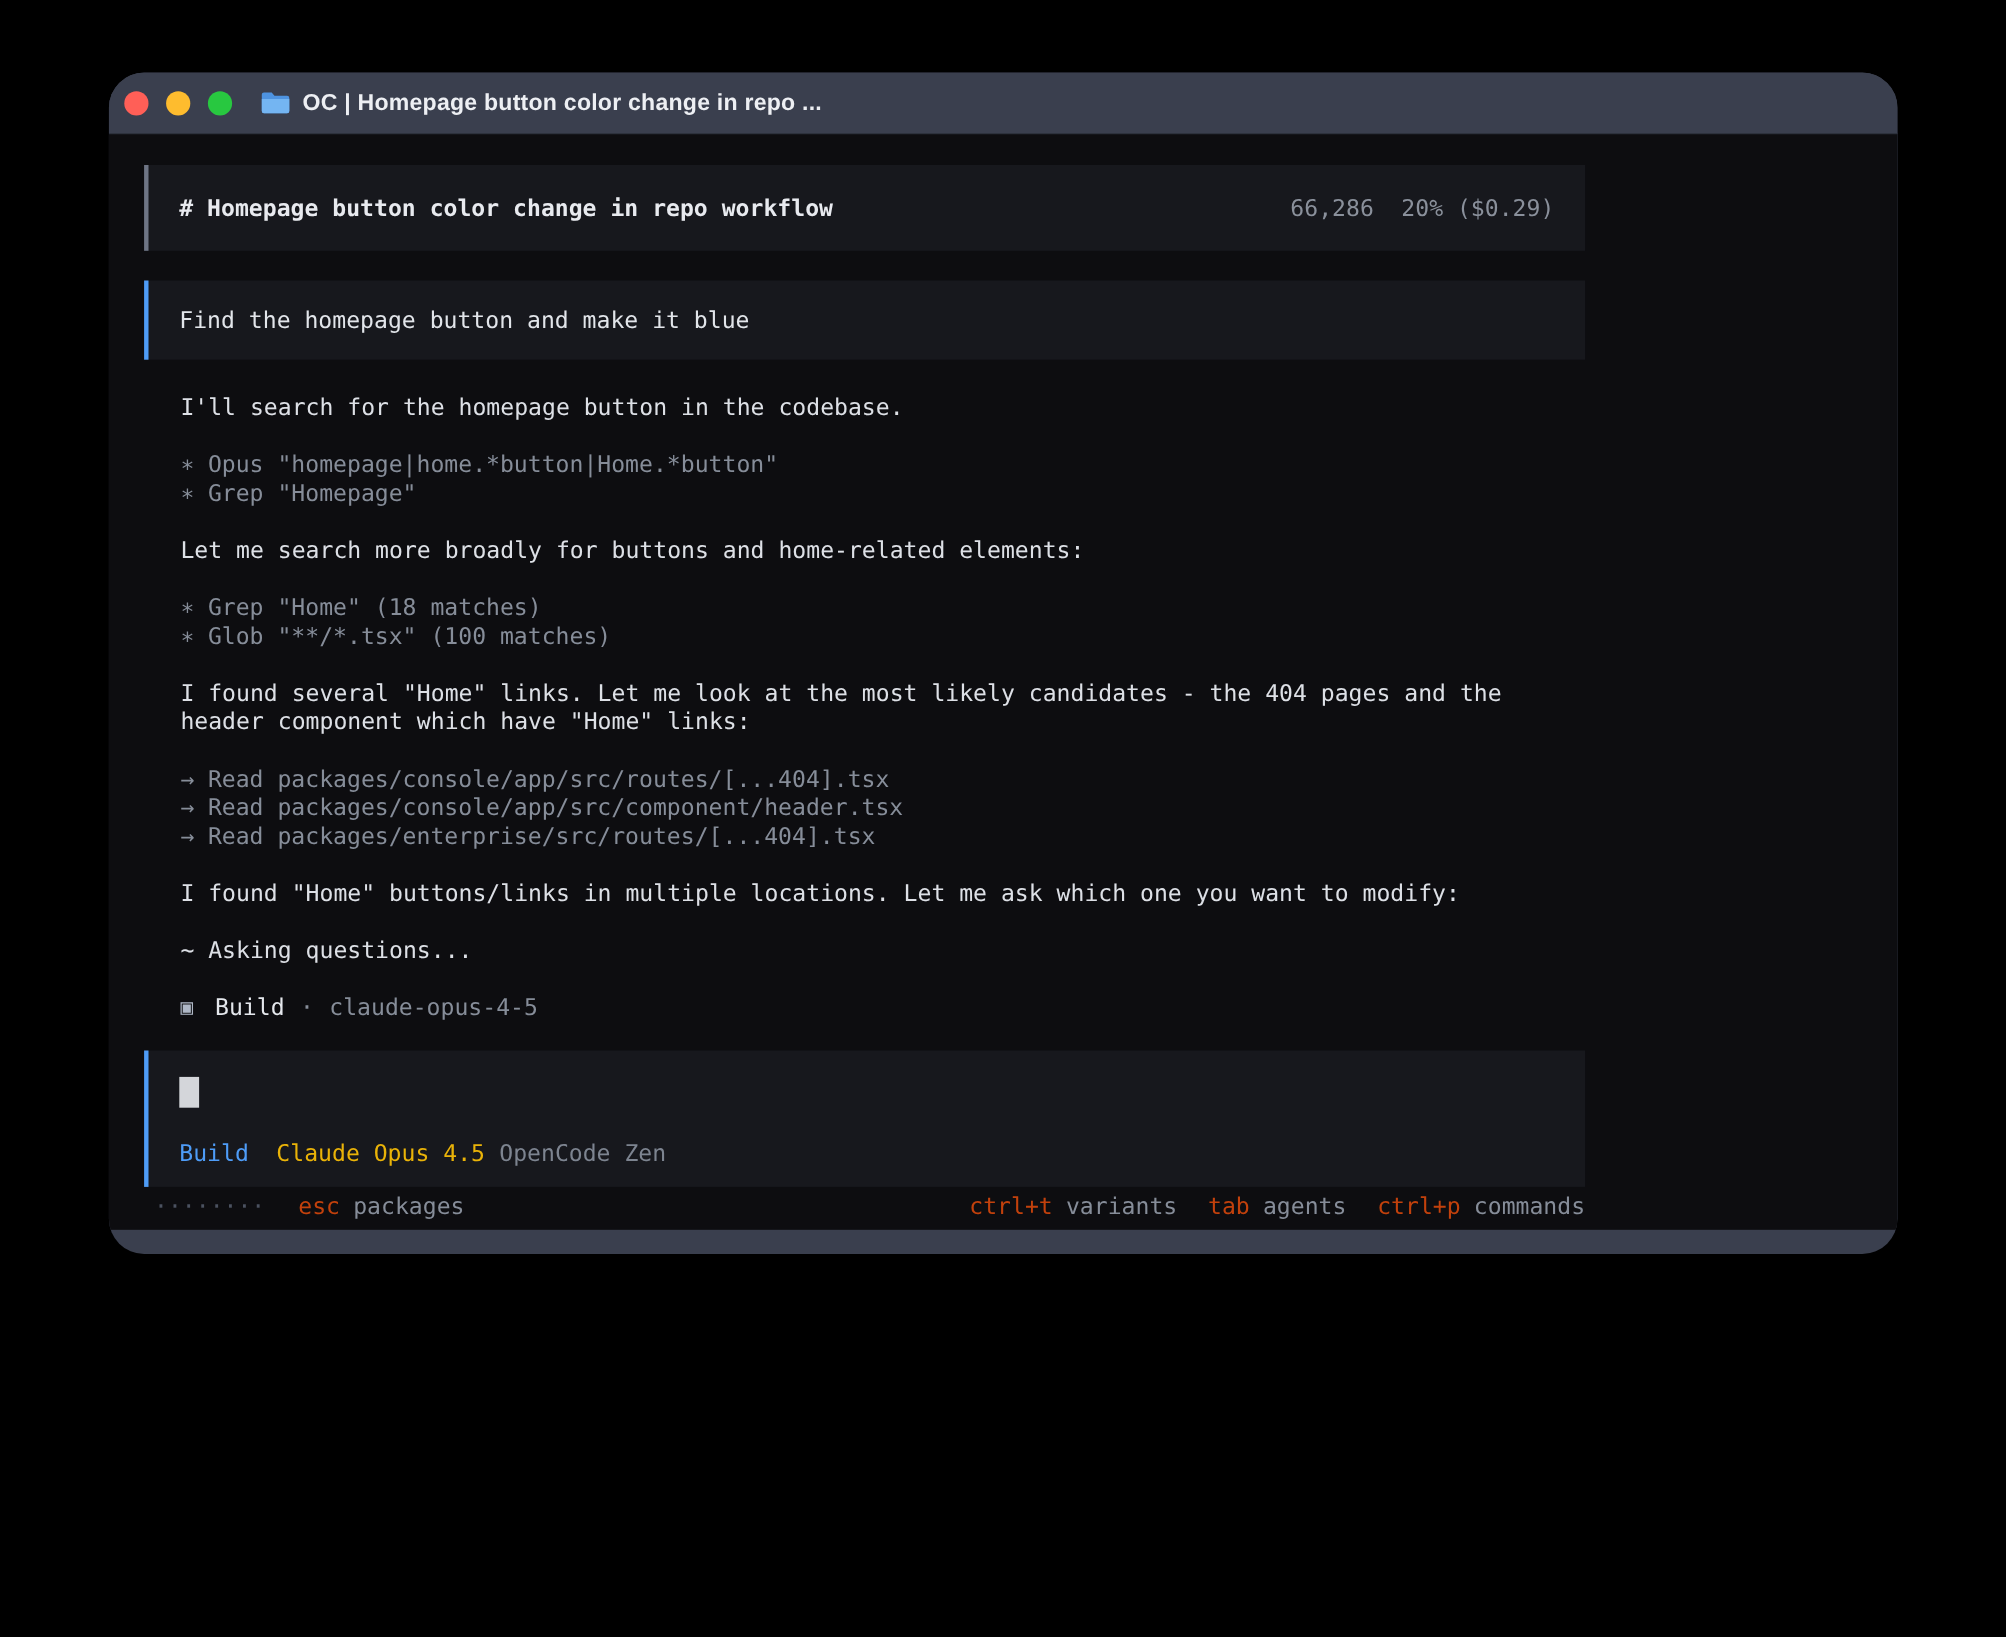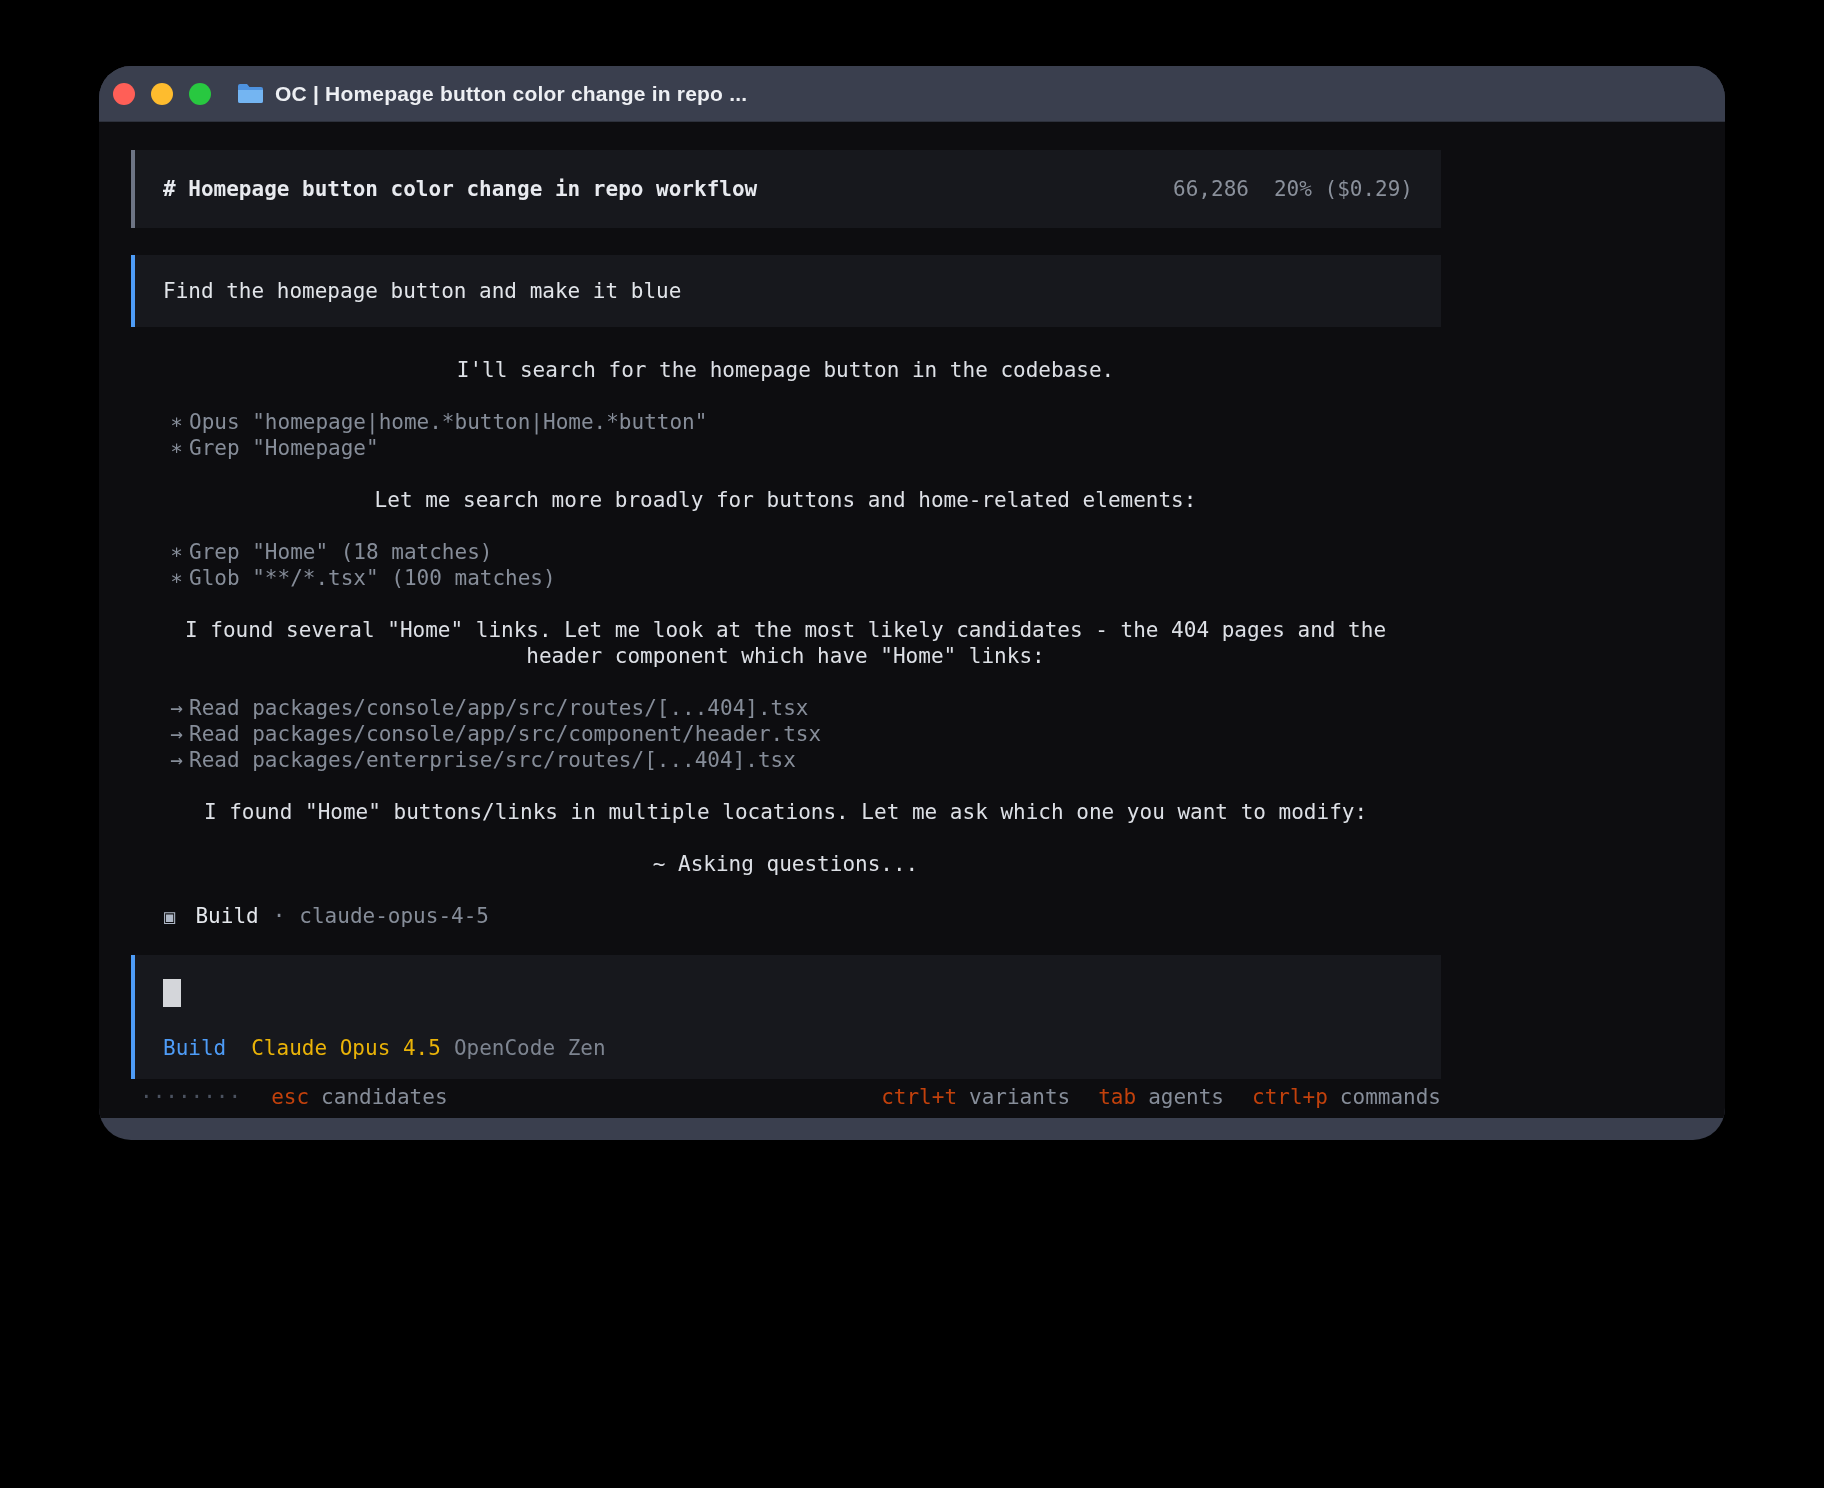--- a/index.html
+++ b/index.html
@@ -23,21 +23,21 @@
   .folder { margin-left: 26px; display: inline-flex; }
   .wtitle {
     margin-left: 11px; font-family: "Liberation Sans", sans-serif;
     font-size: 21px; font-weight: bold; color: #edeff3; letter-spacing: 0.2px;
   }
 
   .terminal {
     position: absolute; top: 56px; left: 0; right: 0; bottom: 22px;
     background: #0d0d10;
   }
-  .content { padding: 28px 0 0 32px; width: 1342px; text-align: center; }
+  .content { padding: 28px 0 0 32px; width: 1342px; }
 
   .block { background: #17181d; border-left: 4px solid #6e7585; }
   .header-block {
     height: 78px; width: 1310px; display: flex; align-items: center;
     justify-content: space-between; padding: 0 28px;
   }
   .header-title { font-size: 21px; font-weight: bold; color: #e8eaef; }
   .header-stats { display: flex; gap: 25px; font-size: 21px; color: #8a909b; }
 
   .user-block {
@@ -174,21 +174,21 @@
         <div class="input-meta">
           <span class="input-mode">Build</span>
           <span class="input-model">Claude Opus 4.5</span>
           <span class="input-provider">OpenCode Zen</span>
         </div>
       </div>
 
       <div class="statusbar">
         <span class="dots">········</span>
         <span class="key esc-key">esc</span>
-        <span class="label">candidates</span>
+        <span class="label">packages</span>
         <span class="sb-right">
           <span class="sb-pair">
             <span class="key">ctrl+t</span>
             <span class="label">variants</span>
           </span>
           <span class="sb-pair">
             <span class="key">tab</span>
             <span class="label">agents</span>
           </span>
           <span class="sb-pair">

